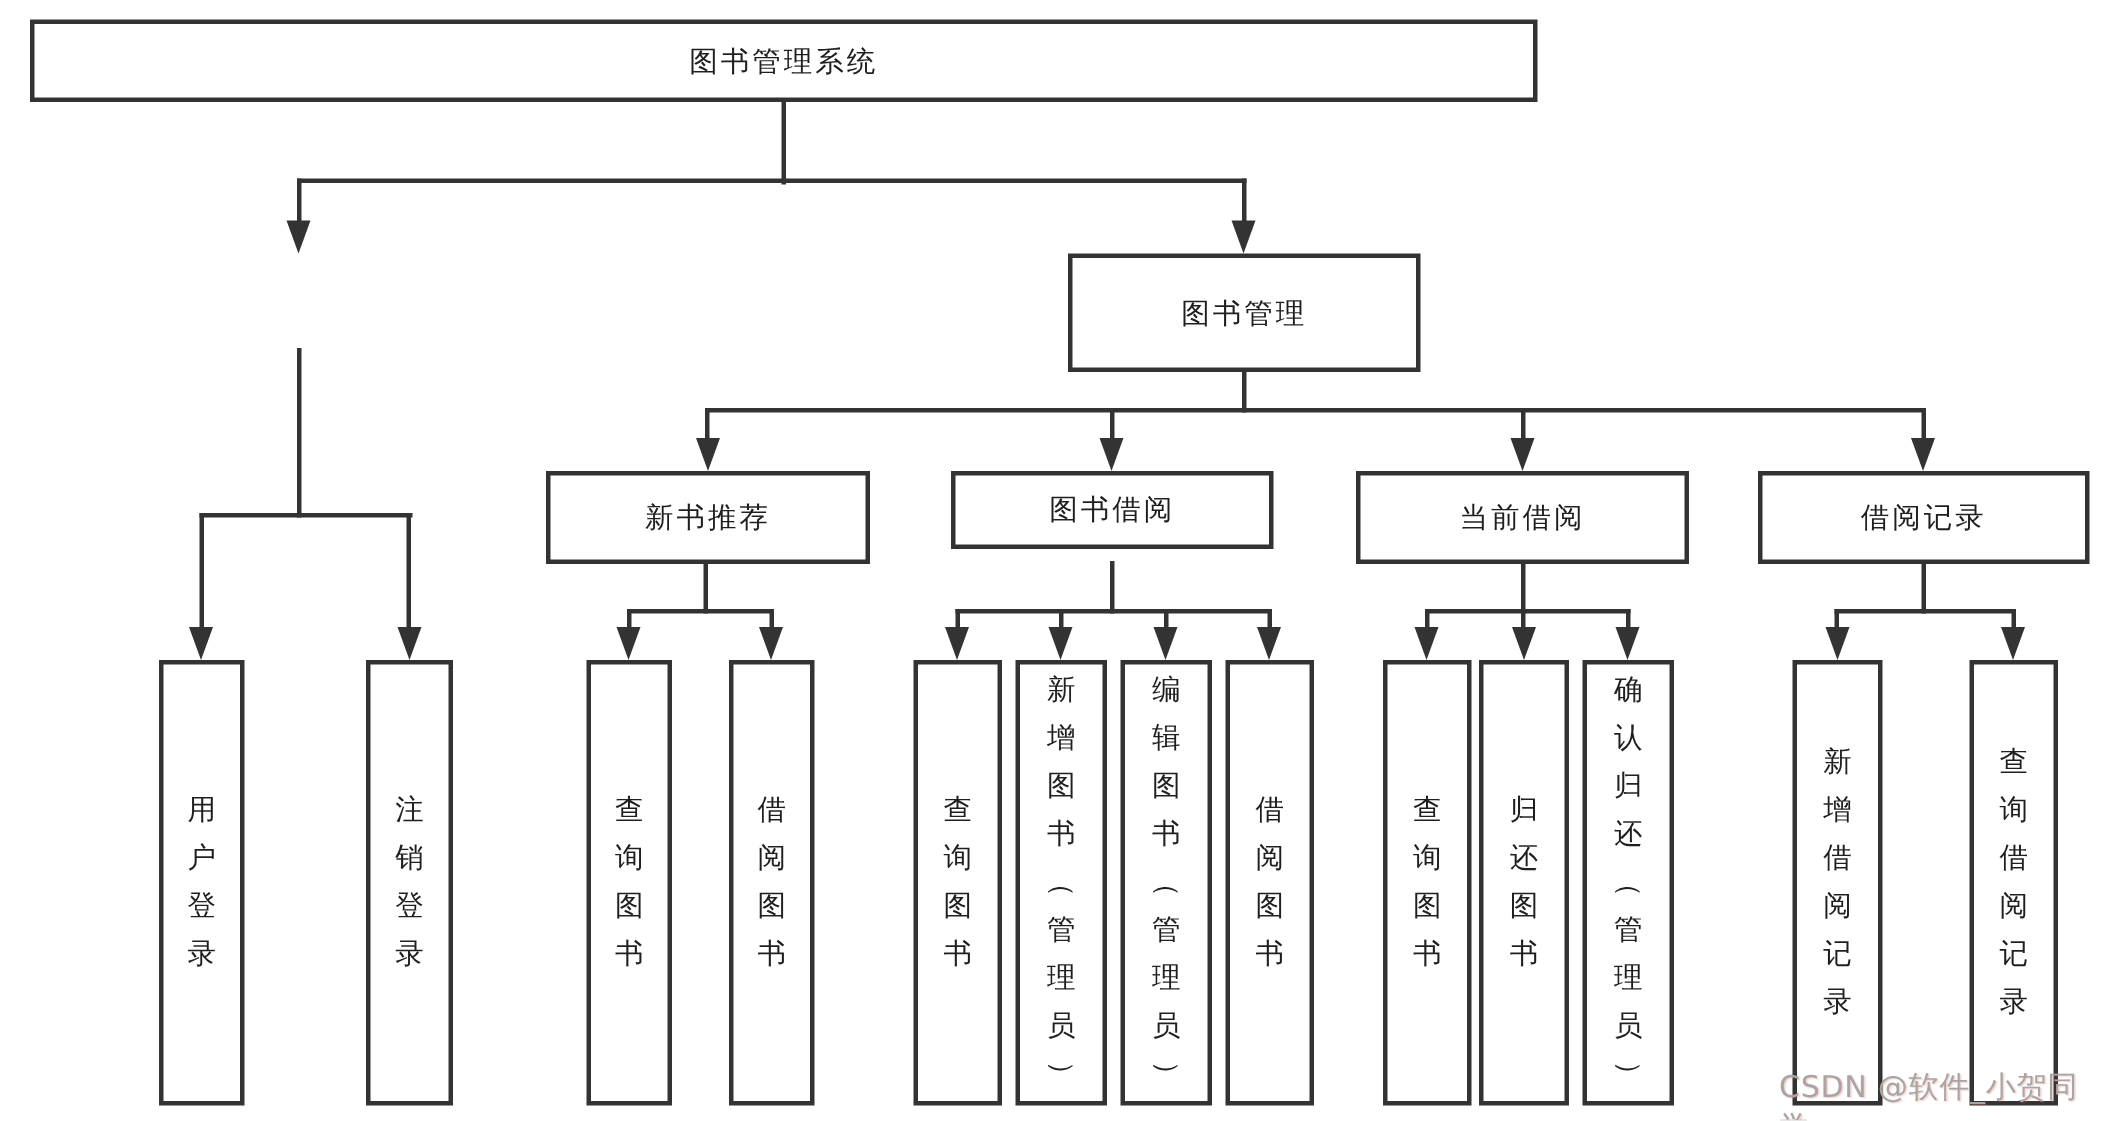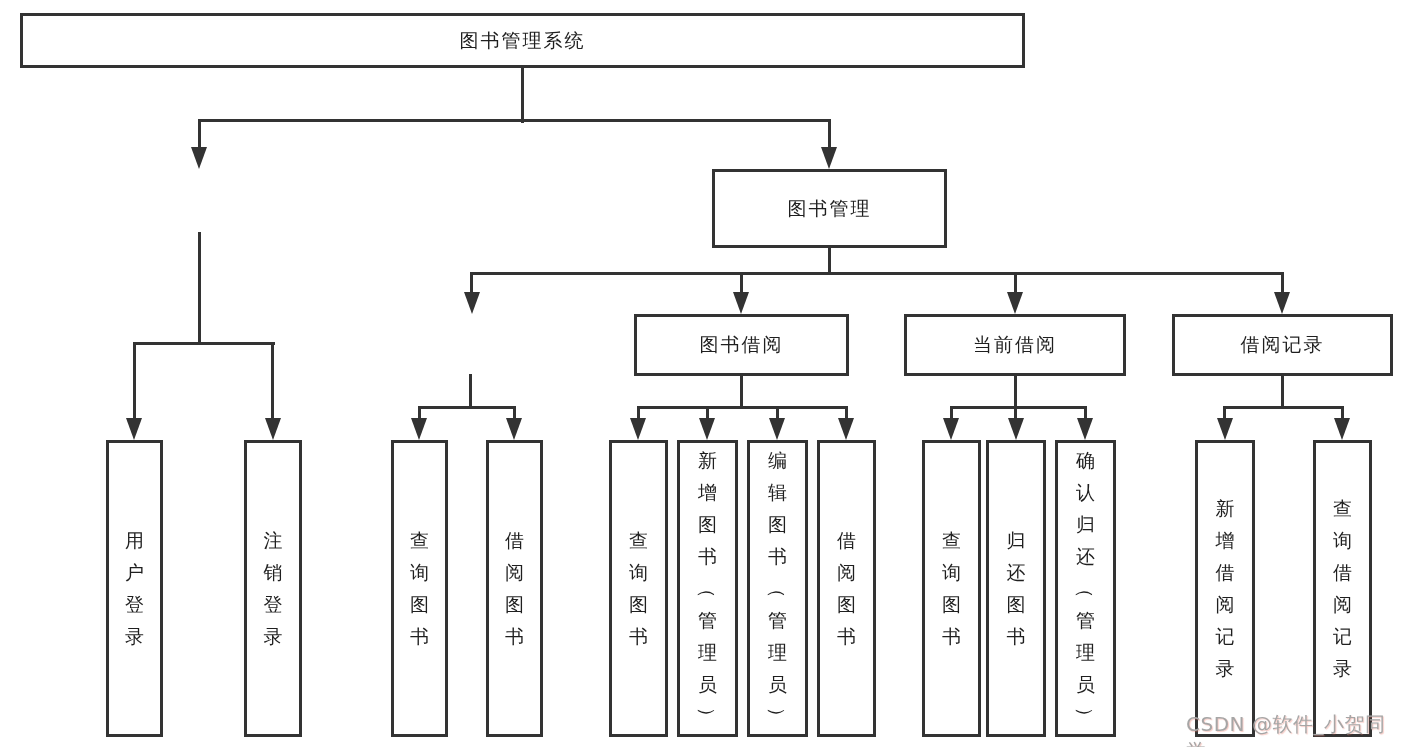--- a/index.html
+++ b/index.html
@@ -112,21 +112,24 @@
   </div>
 
   <div class="node hnode" style="left:20px;top:13px;width:1005px;height:55px">
     <span>图书管理系统</span>
   </div>
 
   <div class="node hnode" style="left:712px;top:169px;width:235px;height:79px">
     <span>图书管理</span>
   </div>
 
-  <div class="node hnode" style="left:634px;top:314px;width:215px;height:62px">
+  <div class="node hnode" style="left:364px;top:314px;width:216px;height:62px">
+    <span>新书推荐</span>
+  </div>
+  <div class="node hnode" style="left:634px;top:314px;width:215px;height:52px">
     <span>图书借阅</span>
   </div>
   <div class="node hnode" style="left:1172px;top:314px;width:221px;height:62px">
     <span>借阅记录</span>
   </div>
   <div class="node hnode" style="left:904px;top:314px;width:222px;height:62px">
     <span>当前借阅</span>
   </div>
 
   <div class="node vnode" style="left:106px;top:440px;width:57px;height:297px">

